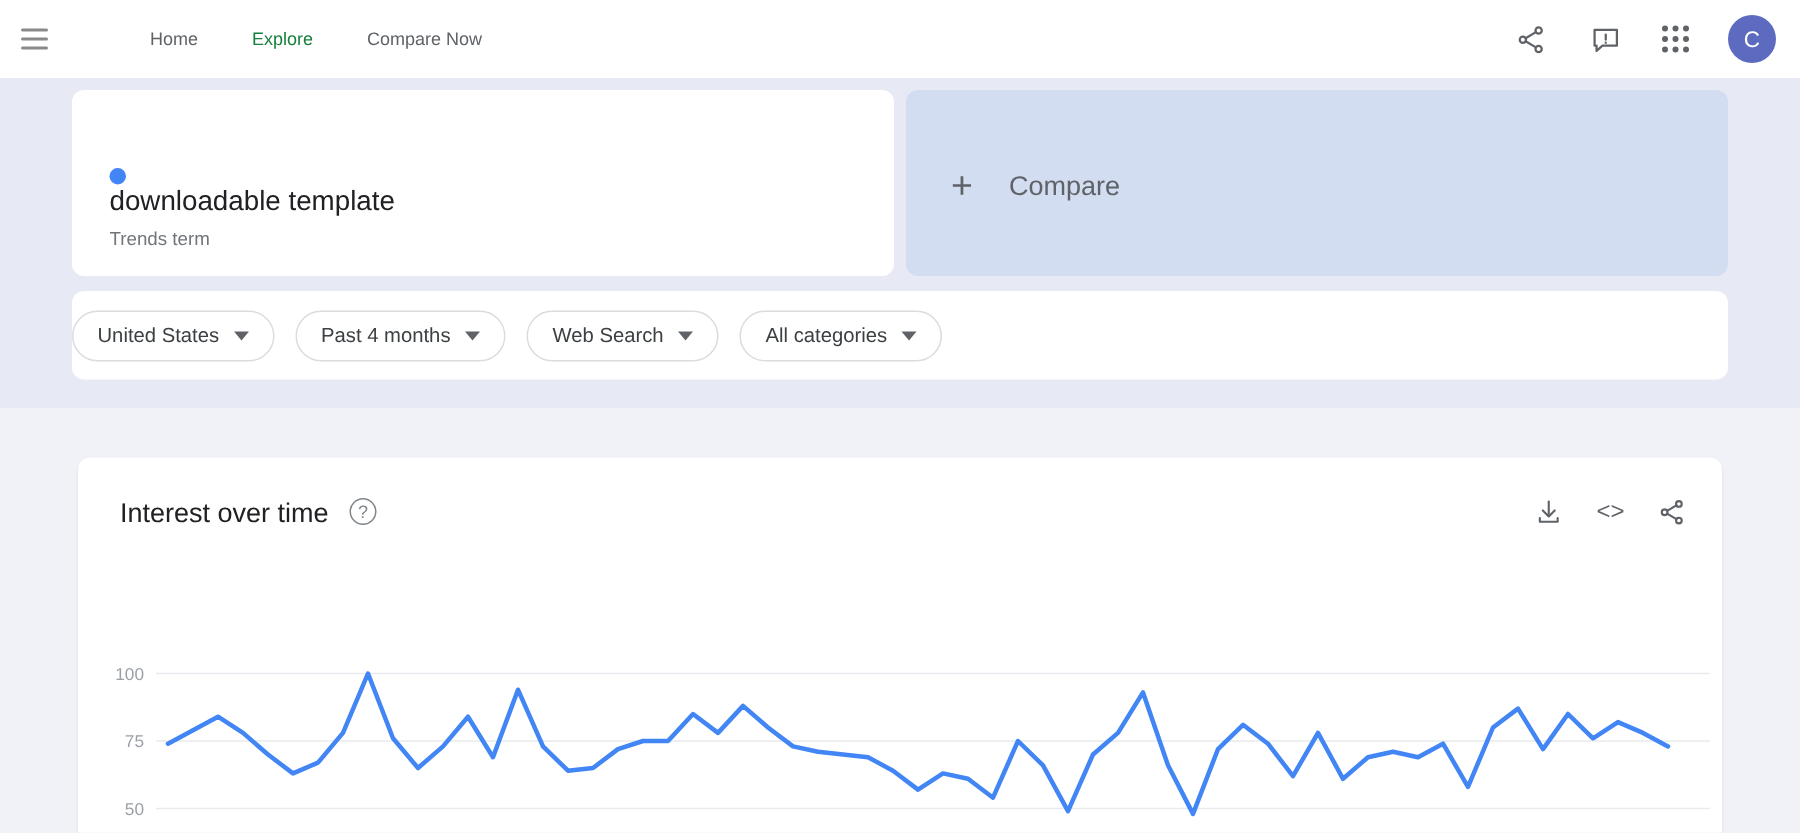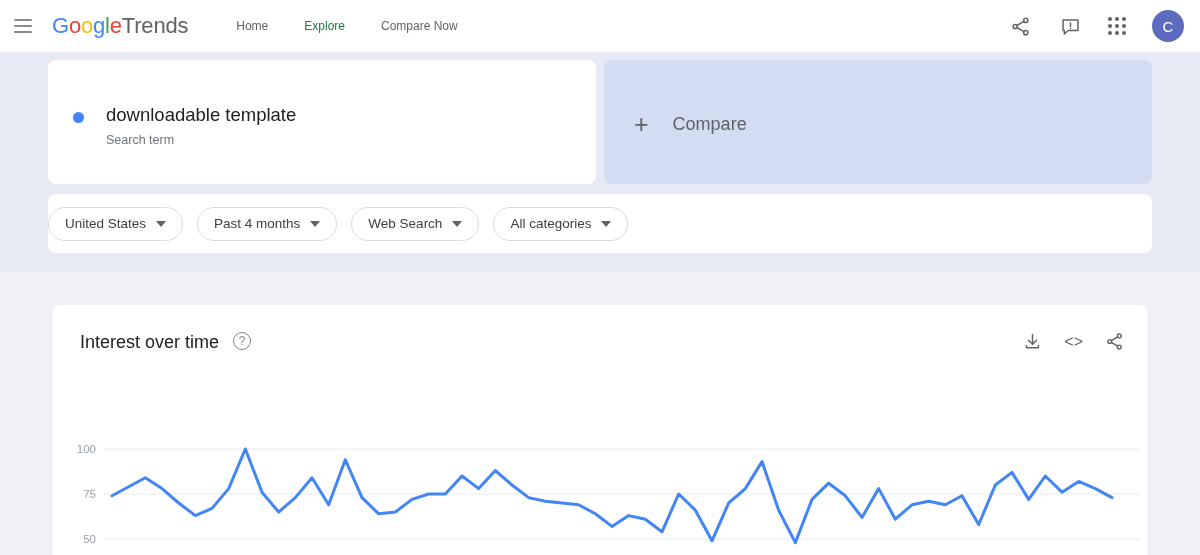--- a/index.html
+++ b/index.html
@@ -73,21 +73,21 @@
 
   
   .terms-row {
     position: absolute; top: 60px; left: 48px; width: 1104px; height: 124px;
     display: flex; gap: 8px;
   }
   .term-card {
     width: 548px; background: #ffffff; border-radius: 8px;
     position: relative; cursor: pointer;
   }
-  .term-inner { position: absolute; left: 25px; top: 44px; display: flex; align-items: flex-start; }
+  .term-inner { position: absolute; left: 25px; top: 44px; display: flex; align-items: flex-start; flex-direction: column; }
   .term-dot { width: 11px; height: 11px; border-radius: 50%; background: #4285f4; margin-top: 8px; margin-right: 22px; flex: none; }
   .term-label { font-size: 18.5px; color: #202124; line-height: 1.2; }
   .term-sub { font-size: 12.5px; color: #70757a; margin-top: 7px; }
 
   .compare-card {
     width: 548px; background: #d2ddf2; border-radius: 8px;
     position: relative; cursor: pointer;
   }
   .compare-inner {
     position: absolute; left: 30px; top: 52px;
@@ -146,23 +146,20 @@
 
 <div class="page">
 
   <div class="header">
     <div class="hamburger">
       <span></span>
         <span></span>
         <span></span>
     </div>
 
-    <div class="logo">
-      <span class="g1">G</span><span class="o1">o</span><span class="o2">o</span><span class="g2">g</span><span class="l1">l</span><span class="e1">e</span><span class="trends">Trends</span>
-    </div>
 
     <div class="nav">
       <div class="nav-item">Home</div>
       <div class="nav-item active">Explore</div>
       <div class="nav-item">Compare Now</div>
     </div>
 
     <div class="header-right">
       <div class="hicon">
         <svg width="21" height="21" viewBox="0 0 24 24" fill="none" stroke="#5f6368" stroke-width="1.7" stroke-linecap="round" stroke-linejoin="round">
@@ -197,21 +194,21 @@
 
   <div class="band-top"></div>
   <div class="band-bottom"></div>
 
   <div class="terms-row">
     <div class="term-card">
       <div class="term-inner">
         <div class="term-dot"></div>
         <div>
           <div class="term-label">downloadable template</div>
-          <div class="term-sub">Search term</div>
+          <div class="term-sub">Trends term</div>
         </div>
       </div>
     </div>
 
     <div class="compare-card">
       <div class="compare-inner">
         <div class="plus-icon">+</div>
         <div class="compare-label">Compare</div>
       </div>
     </div>

